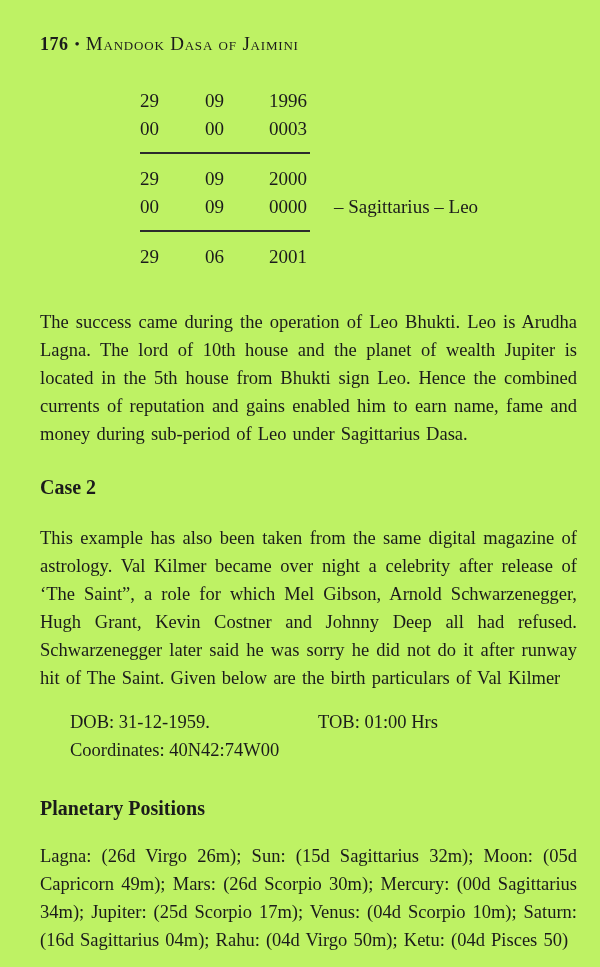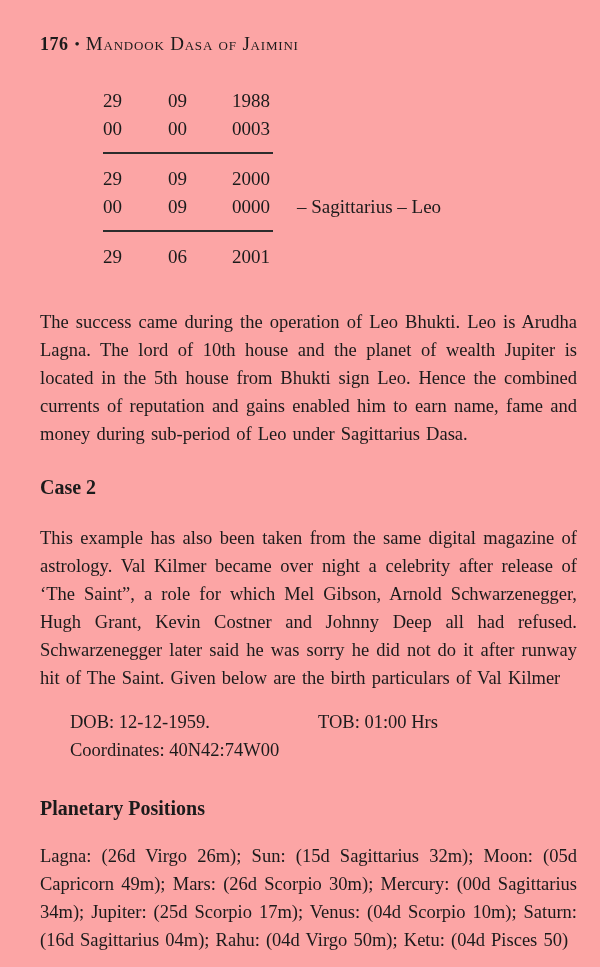--- a/index.html
+++ b/index.html
@@ -9,21 +9,21 @@
   body {
     width: 600px;
     background: #e9e9e7;
     font-family: "Liberation Serif", "DejaVu Serif", serif;
   }
   .page {
     position: relative;
     width: 600px;
     height: 967px;
     box-sizing: border-box;
-    background: #fca5a5;
+    background: #bef264;
     color: #1b1b1b;
     padding: 33px 23px 0 40px;
     overflow: hidden;
   }
 
   
   .running-header {
     font-size: 18px;
     line-height: 22px;
     white-space: nowrap;
@@ -39,21 +39,21 @@
   }
   .running-header .booktitle {
     font-variant: small-caps;
     letter-spacing: 0.8px;
     font-size: 19px;
   }
 
   
   .dasa-table {
     margin-top: 32px;
-    margin-left: 63px;
+    margin-left: 100px;
     font-size: 19px;
   }
   .dasa-row {
     display: grid;
     grid-template-columns: 65px 64px 64px auto;
     line-height: 28px;
     white-space: nowrap;
   }
   .dasa-row .note {
     padding-left: 1px;
@@ -105,21 +105,21 @@
 
   <div class="running-header">
     <span class="pagenum">176</span><span class="bullet">•</span><span class="booktitle">Mandook Dasa of Jaimini</span>
   </div>
 
   <div class="dasa-table">
 
     <div class="dasa-row">
       <span>29</span>
       <span>09</span>
-      <span>1988</span>
+      <span>1996</span>
       <span class="note"></span>
     </div>
 
     <div class="dasa-row">
       <span>00</span>
       <span>00</span>
       <span>0003</span>
     </div>
 
     <hr class="dasa-divider">
@@ -149,21 +149,21 @@
 
   </div>
 
   <p class="body-par par-case1">The success came during the operation of Leo Bhukti. Leo is Arudha Lagna. The lord of 10th house and the planet of wealth Jupiter is located in the 5th house from Bhukti sign Leo. Hence the combined currents of reputation and gains enabled him to earn name, fame and money during sub-period of Leo under Sagittarius Dasa.</p>
 
   <h3 class="section-heading heading-case2">Case 2</h3>
 
   <p class="body-par par-case2">This example has also been taken from the same digital magazine of astrology. Val Kilmer became over night a celebrity after release of ‘The Saint”, a role for which Mel Gibson, Arnold Schwarzenegger, Hugh Grant, Kevin Costner and Johnny Deep all had refused. Schwarzenegger later said he was sorry he did not do it after runway hit of The Saint. Given below are the birth particulars of Val Kilmer</p>
 
   <div class="birth-block">
-    <span>DOB: 12-12-1959.</span>
+    <span>DOB: 31-12-1959.</span>
     <span>TOB: 01:00 Hrs</span>
     <span>Coordinates: 40N42:74W00</span>
   </div>
 
   <h3 class="section-heading heading-planetary">Planetary Positions</h3>
 
   <p class="body-par par-planetary">Lagna: (26d Virgo 26m); Sun: (15d Sagittarius 32m); Moon: (05d Capricorn 49m); Mars: (26d Scorpio 30m); Mercury: (00d Sagittarius 34m); Jupiter: (25d Scorpio 17m); Venus: (04d Scorpio 10m); Saturn: (16d Sagittarius 04m); Rahu: (04d Virgo 50m); Ketu: (04d Pisces 50)</p>
 
 </div>
 

